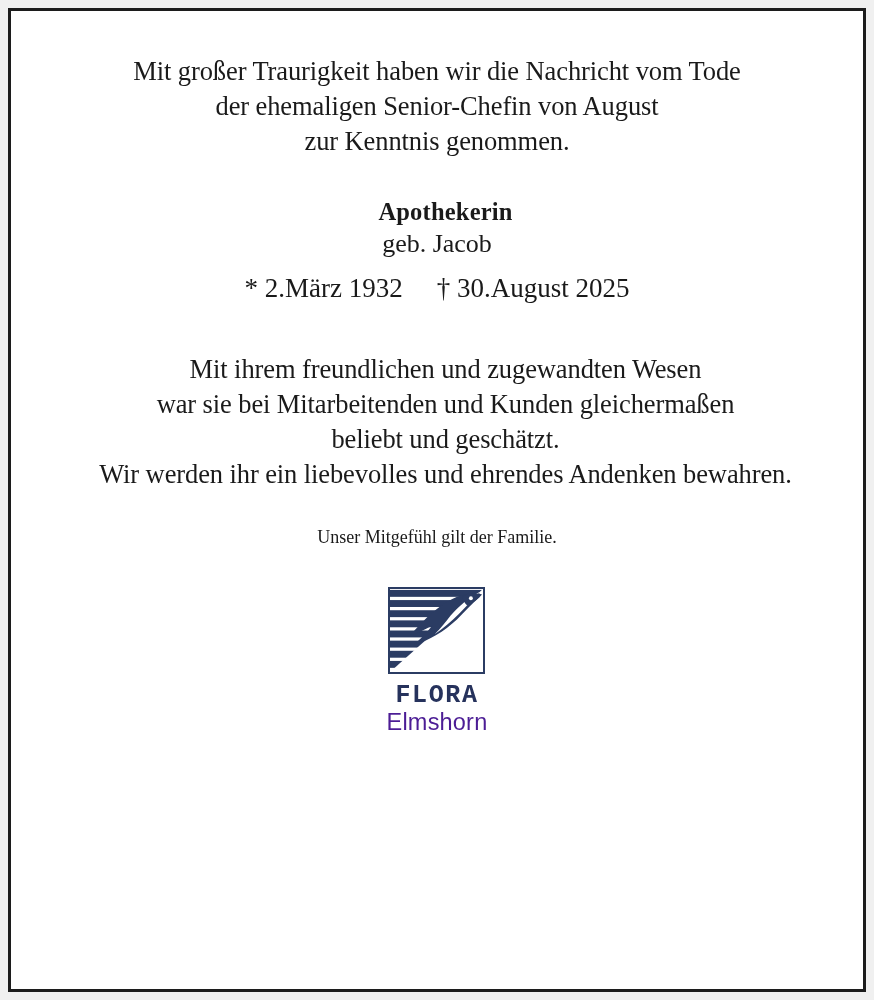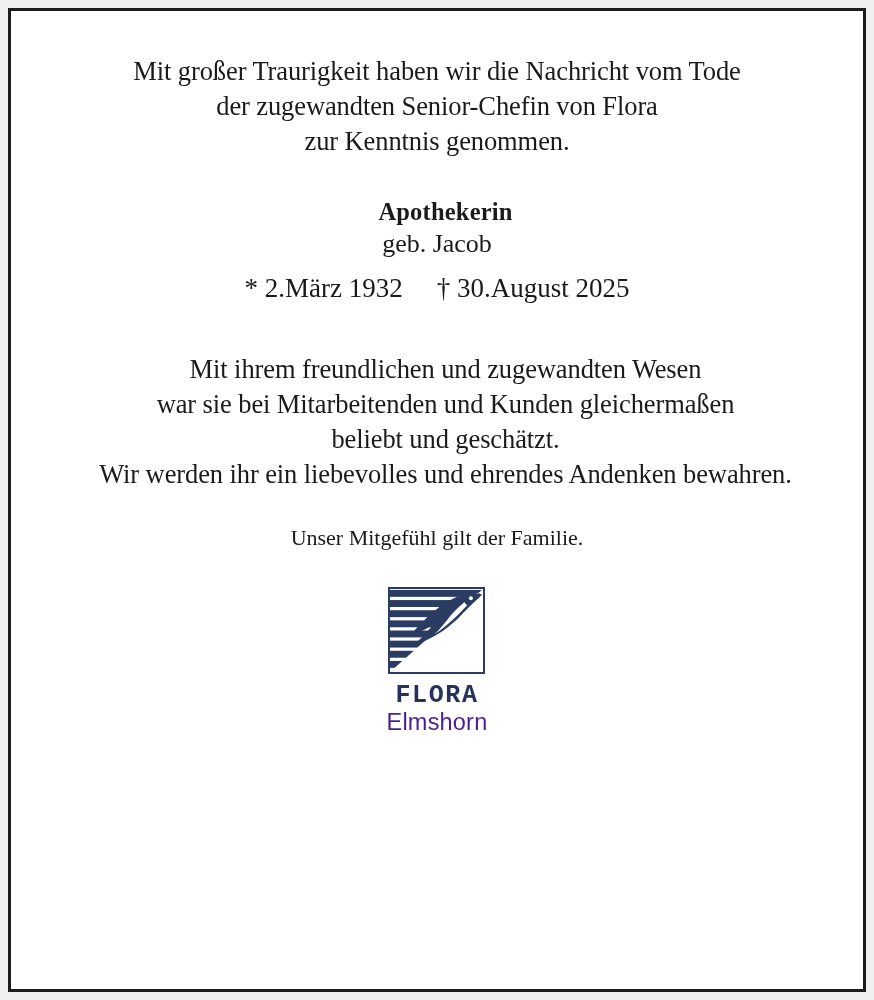--- a/index.html
+++ b/index.html
@@ -84,21 +84,21 @@
     margin-top: 47px;
     font-size: 26.5px;
     line-height: 35px;
     letter-spacing: -0.1px;
     padding-left: 17px;
   }
 
   
   .sympathy {
     margin-top: 28px;
-    font-size: 22px;
+    font-size: 18px;
     line-height: 35px;
   }
 
   
   .signature {
     margin-top: 45px;
     font-size: 25.5px;
     font-weight: bold;
     line-height: 34px;
     letter-spacing: 0.1px;
@@ -146,21 +146,21 @@
     line-height: 27px;
   }
 </style>
 </head>
 <body>
 
 <div id="notice">
 
   <div class="block opening">
     <div>Mit großer Traurigkeit haben wir die Nachricht vom Tode</div>
-    <div>der zugewandten Senior-Chefin von Flora</div>
+    <div>der ehemaligen Senior-Chefin von August</div>
     <div>zur Kenntnis genommen.</div>
   </div>
 
   <div class="block profession">Apothekerin</div>
 
 
   <div class="block maiden">geb. Jacob</div>
 
   <div class="block dates">
     <span>* 2.März 1932</span><span class="gap"></span><span>† 30.August 2025</span>

